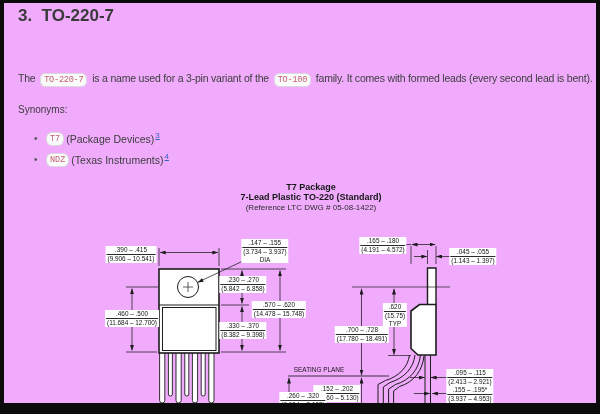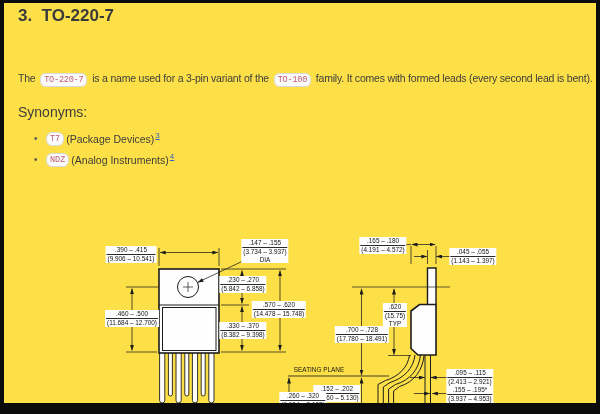--- a/index.html
+++ b/index.html
@@ -1,26 +1,26 @@
 <!DOCTYPE html>
 <html><head>
 <meta charset="utf-8">
 <style>
   html,body{margin:0;padding:0;background:#e8e8e8;}
-  #page{position:relative;width:600px;height:414px;background:#fde047;overflow:hidden;
+  #page{position:relative;width:600px;height:414px;background:#f0abfc;overflow:hidden;
         font-family:"Liberation Sans",sans-serif;color:#3c3c3c;}
   
   .frame{position:absolute;inset:0;border:3px solid #0b0b0b;border-left-width:4px;
          border-right-width:4px;z-index:9;pointer-events:none;}
   .bottombar{position:absolute;left:0;top:403px;width:600px;height:11px;background:#0b0b0b;z-index:9;}
   
   .h1{position:absolute;left:18px;top:6px;font-size:17px;font-weight:bold;color:#3a3a3a;white-space:pre;}
   .para{position:absolute;left:18px;top:57px;width:580px;font-size:10.5px;line-height:21px;
         letter-spacing:-0.2px;color:#3d3d3d;}
-  .syn-label{position:absolute;left:18px;top:104px;font-size:14px;color:#3d3d3d;}
+  .syn-label{position:absolute;left:18px;top:104px;font-size:10px;color:#3d3d3d;}
   .syn-list{position:absolute;left:34px;top:128px;font-size:10.5px;color:#3d3d3d;}
   .syn-item{display:flex;align-items:center;height:21px;}
   .bullet{width:10px;color:#555;font-size:10px;}
   .csp{font-family:"Liberation Mono","DejaVu Sans Mono",monospace;font-size:8.5px;color:#c25e73;
        background:#fcfbfb;border:1px solid #d9d9d9;border-radius:6px;padding:1px 3px;margin:0 2px;}
   .supref{font-size:8px;color:#3a63c8;text-decoration:underline;position:relative;top:-3.5px;margin-left:1px;cursor:pointer;}
   
   .figtitle{position:absolute;left:200px;top:182px;width:222px;text-align:center;color:#161616;z-index:3;}
   .ft1{font-size:9px;font-weight:bold;line-height:10px;}
   .ft2{font-size:9px;font-weight:bold;line-height:10.5px;}
@@ -129,25 +129,30 @@
   <div class="syn-list">
     <div class="syn-item">
       <span class="bullet">•</span>
       <code class="csp">T7</code>
       <span> (Package Devices)</span>
       <span class="supref">3</span>
     </div>
     <div class="syn-item">
       <span class="bullet">•</span>
       <code class="csp">NDZ</code>
-      <span> (Analog Instruments)</span>
+      <span> (Texas Instruments)</span>
       <span class="supref">4</span>
     </div>
   </div>
 
+  <div class="figtitle">
+    <div class="ft1">T7 Package</div>
+    <div class="ft2">7-Lead Plastic TO-220 (Standard)</div>
+    <div class="ft3">(Reference LTC DWG # 05-08-1422)</div>
+  </div>
 
   <div class="dim" style="left:131px;top:246px;">
     <span class="din">.390 – .415</span>
     <span class="dmm">(9.906 – 10.541)</span>
   </div>
   <div class="dim" style="left:265px;top:239px;">
     <span class="din">.147 – .155</span>
     <span class="dmm">(3.734 – 3.937)</span>
     <span class="dx">DIA</span>
   </div>

